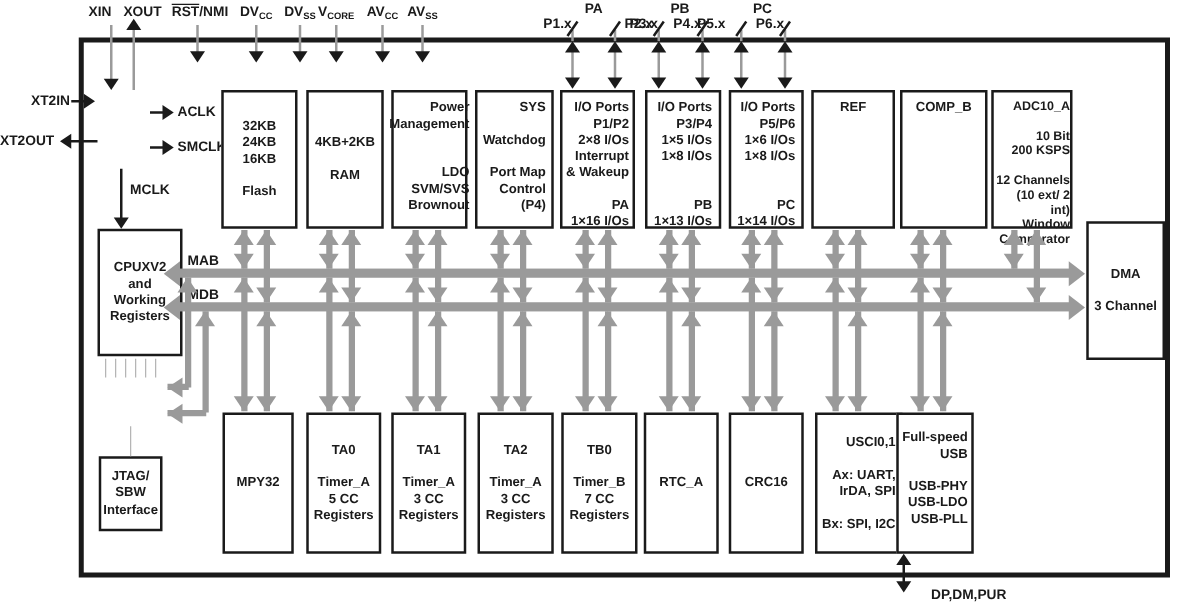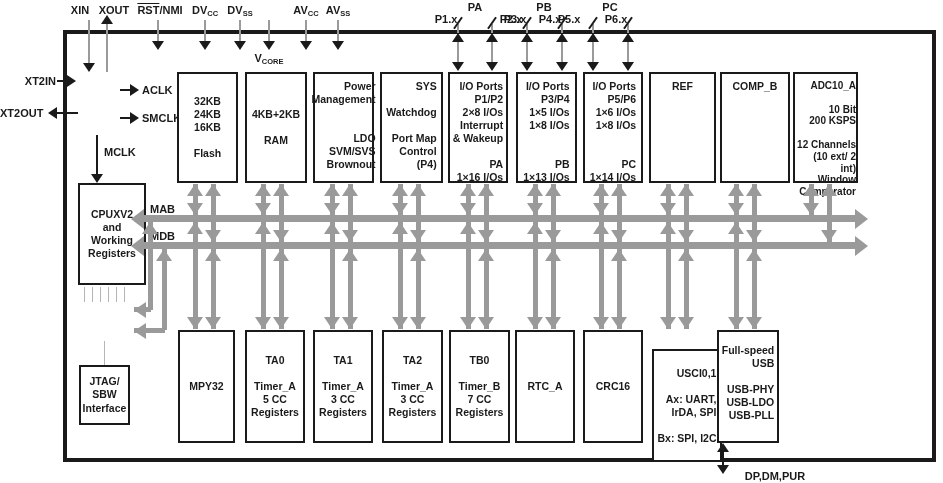--- a/index.html
+++ b/index.html
@@ -37,40 +37,43 @@
   <div class="lbl" style="left:150px;top:203px;">MAB</div>
   <div class="lbl" style="left:150px;top:230px;">MDB</div>
 
   <div class="block" style="left:78px;top:183px;width:68px;height:102px;">CPUXV2
 and
 Working
 Registers</div>
   <div class="block" style="left:79px;top:365px;width:51px;height:60px;">JTAG/
 SBW
 Interface</div>
+  <div class="block" style="left:869px;top:177px;width:63px;height:111px;">DMA
+
+3 Channel</div>
 
   <div class="lbl ctr" style="left:735px;top:470px;width:80px;">DP,DM,PUR</div>
 
   <div id="gen">
       <div class="lbl ctr" style="left: 35px; top: 4px; width: 90px;"><span>XIN</span></div>
       <div class="gline" style="left: 88px; top: 20px; width: 2px; height: 48px;"></div>
       <div class="tri" style="border-left: 6px solid transparent; border-right: 6px solid transparent; border-top: 9px solid rgb(26, 26, 26); left: 83px; top: 63px;"></div>
       <div class="lbl ctr" style="left: 69px; top: 4px; width: 90px;"><span>XOUT</span></div>
       <div class="gline" style="left: 106px; top: 22px; width: 2px; height: 50px;"></div>
       <div class="tri" style="border-left: 6px solid transparent; border-right: 6px solid transparent; border-bottom: 9px solid rgb(26, 26, 26); left: 101px; top: 15px;"></div>
       <div class="lbl ctr" style="left: 115px; top: 4px; width: 90px;"><span class="ovl">RST</span>/NMI</div>
       <div class="gline" style="left: 157px; top: 20px; width: 2px; height: 26px;"></div>
       <div class="tri" style="border-left: 6px solid transparent; border-right: 6px solid transparent; border-top: 9px solid rgb(26, 26, 26); left: 152px; top: 41px;"></div>
       <div class="lbl ctr" style="left: 160px; top: 4px; width: 90px;"><span>DV</span><span class="psub">CC</span></div>
       <div class="gline" style="left: 204px; top: 20px; width: 2px; height: 26px;"></div>
       <div class="tri" style="border-left: 6px solid transparent; border-right: 6px solid transparent; border-top: 9px solid rgb(26, 26, 26); left: 199px; top: 41px;"></div>
       <div class="lbl ctr" style="left: 195px; top: 4px; width: 90px;"><span>DV</span><span class="psub">SS</span></div>
       <div class="gline" style="left: 239px; top: 20px; width: 2px; height: 26px;"></div>
       <div class="tri" style="border-left: 6px solid transparent; border-right: 6px solid transparent; border-top: 9px solid rgb(26, 26, 26); left: 234px; top: 41px;"></div>
-      <div class="lbl ctr" style="left: 224px; top: 4px; width: 90px; margin-top: 48px;"><span>V</span><span class="psub">CORE</span></div>
+      <div class="lbl ctr" style="left: 224px; top: 4px; width: 90px;"><span>V</span><span class="psub">CORE</span></div>
       <div class="gline" style="left: 268px; top: 20px; width: 2px; height: 26px;"></div>
       <div class="tri" style="border-left: 6px solid transparent; border-right: 6px solid transparent; border-top: 9px solid rgb(26, 26, 26); left: 263px; top: 41px;"></div>
       <div class="lbl ctr" style="left: 261px; top: 4px; width: 90px;"><span>AV</span><span class="psub">CC</span></div>
       <div class="gline" style="left: 305px; top: 20px; width: 2px; height: 26px;"></div>
       <div class="tri" style="border-left: 6px solid transparent; border-right: 6px solid transparent; border-top: 9px solid rgb(26, 26, 26); left: 300px; top: 41px;"></div>
       <div class="lbl ctr" style="left: 293px; top: 4px; width: 90px;"><span>AV</span><span class="psub">SS</span></div>
       <div class="gline" style="left: 337px; top: 20px; width: 2px; height: 26px;"></div>
       <div class="tri" style="border-left: 6px solid transparent; border-right: 6px solid transparent; border-top: 9px solid rgb(26, 26, 26); left: 332px; top: 41px;"></div>
       <div class="lbl ctr" style="left: 406px; top: 13px; width: 80px;">P1.x</div>
       <div class="gline" style="left: 457px; top: 24px; width: 2px; height: 9px;"></div>
@@ -201,21 +204,21 @@
 Timer_A
 3 CC
 Registers</div>
       <div class="block" style="left: 449px; top: 330px; width: 61px; height: 113px;">TB0
 
 Timer_B
 7 CC
 Registers</div>
       <div class="block" style="left: 515px; top: 330px; width: 60px; height: 113px;">RTC_A</div>
       <div class="block" style="left: 583px; top: 330px; width: 60px; height: 113px;">CRC16</div>
-      <div class="block top" style="left: 652px; top: 330px; width: 70px; height: 113px; padding-top: 16px; margin-top: 19px;">USCI0,1
+      <div class="block top" style="left: 652px; top: 330px; width: 70px; height: 113px; padding-top: 16px;">USCI0,1
 
 Ax: UART,
 IrDA, SPI
 
 Bx: SPI, I2C</div>
       <div class="block top" style="left: 717px; top: 330px; width: 62px; height: 113px; padding-top: 12px;">Full-speed
 USB
 
 USB-PHY
 USB-LDO

